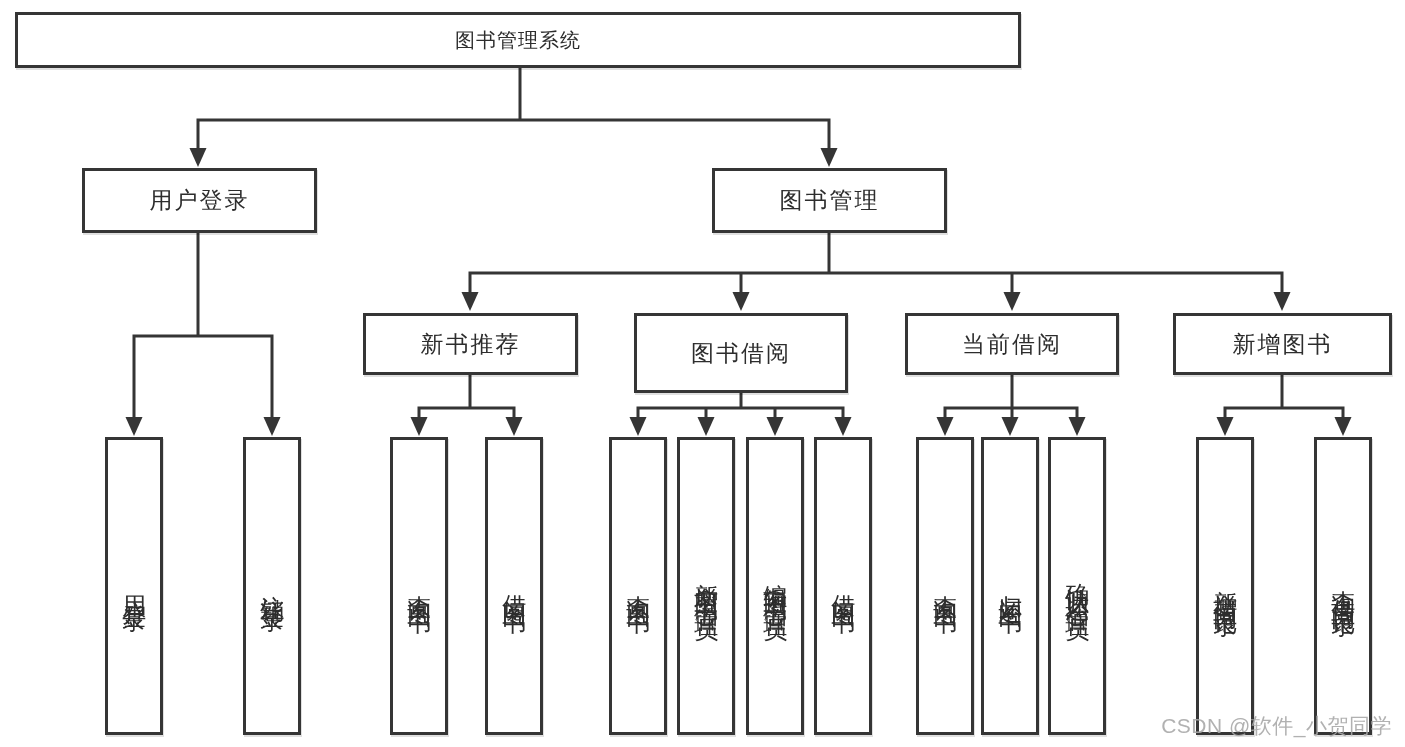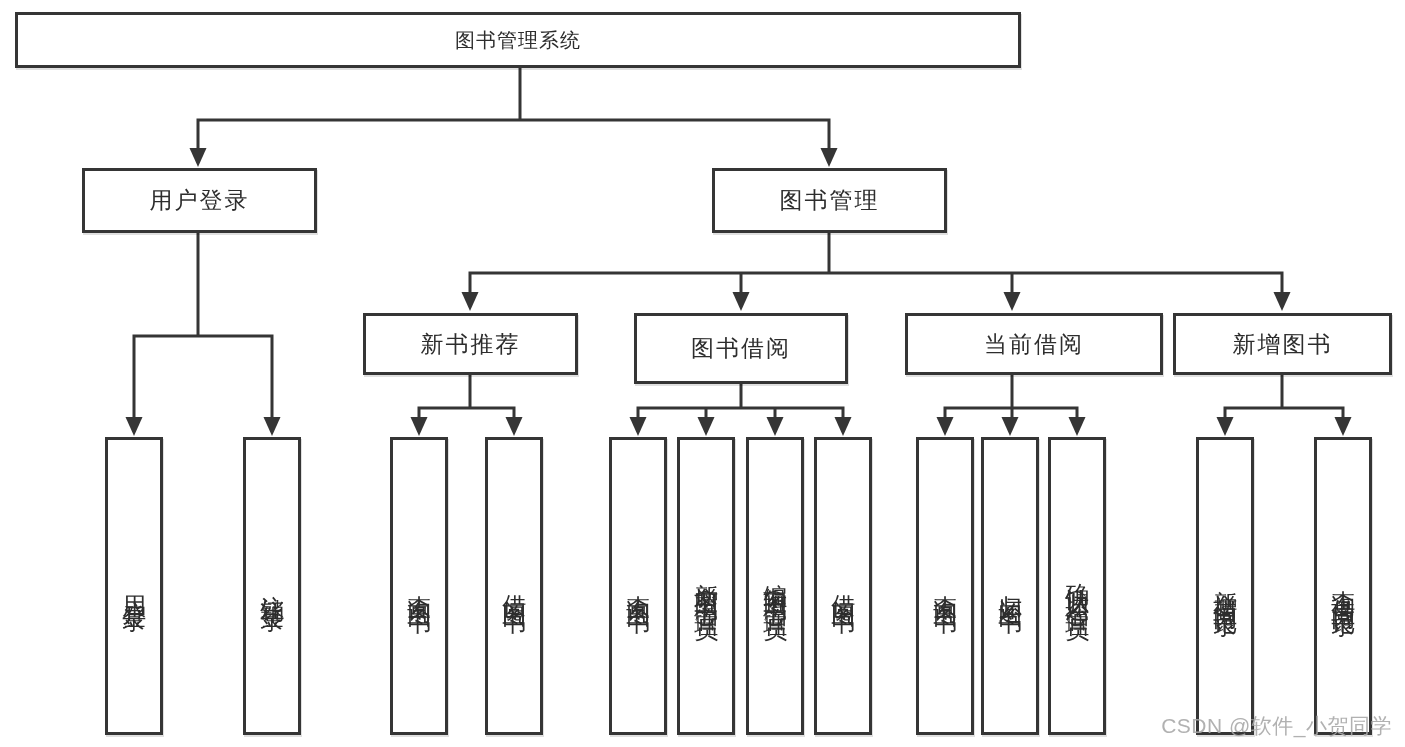--- a/index.html
+++ b/index.html
@@ -99,24 +99,24 @@
   <div class="node" style="left:82px;top:168px;width:235px;height:65px">
     <span class="h-label">用户登录</span>
   </div>
   <div class="node" style="left:363px;top:313px;width:215px;height:62px">
     <span class="h-label">新书推荐</span>
   </div>
 
   <div class="node" style="left:712px;top:168px;width:235px;height:65px">
     <span class="h-label">图书管理</span>
   </div>
-  <div class="node" style="left:634px;top:313px;width:214px;height:71px">
+  <div class="node" style="left:634px;top:313px;width:214px;height:80px">
     <span class="h-label">图书借阅</span>
   </div>
-  <div class="node" style="left:905px;top:313px;width:258px;height:62px">
+  <div class="node" style="left:905px;top:313px;width:214px;height:62px">
     <span class="h-label">当前借阅</span>
   </div>
   <div class="node" style="left:1173px;top:313px;width:219px;height:62px">
     <span class="h-label">新增图书</span>
   </div>
 
   <div class="node leaf" style="left:105px;top:437px;width:58px;height:298px">
     <span>用户登录</span>
   </div>
   <div class="node leaf" style="left:243px;top:437px;width:58px;height:298px">

